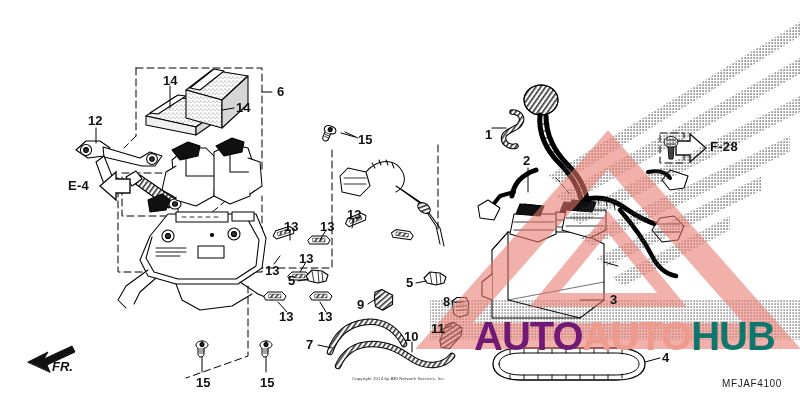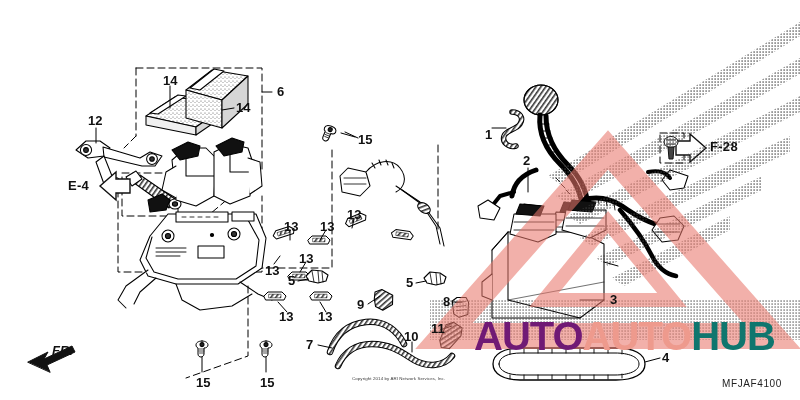--- a/index.html
+++ b/index.html
@@ -372,18 +372,18 @@
   <div class="callout num" style="left:318px;top:310px">13</div>
   <div class="callout num" style="left:163px;top:74px">14</div>
   <div class="callout num" style="left:236px;top:101px">14</div>
   <div class="callout num" style="left:358px;top:133px">15</div>
   <div class="callout num" style="left:196px;top:376px">15</div>
   <div class="callout num" style="left:260px;top:376px">15</div>
 
   <div class="callout secref" style="left:68px;top:179px">E-4</div>
   <div class="callout secref" style="left:710px;top:140px">F-28</div>
 
-  <div class="callout fr" style="left:52px;top:344px">FR.</div>
+  <div class="callout fr" style="left:52px;top:360px">FR.</div>
 
   <div class="pn" style="left:722px;top:378px">MFJAF4100</div>
   <div class="copy" style="left:352px;top:376px">Copyright 2014 by ARI Network Services, Inc.</div>
 
 </div>
 
 </body></html>

